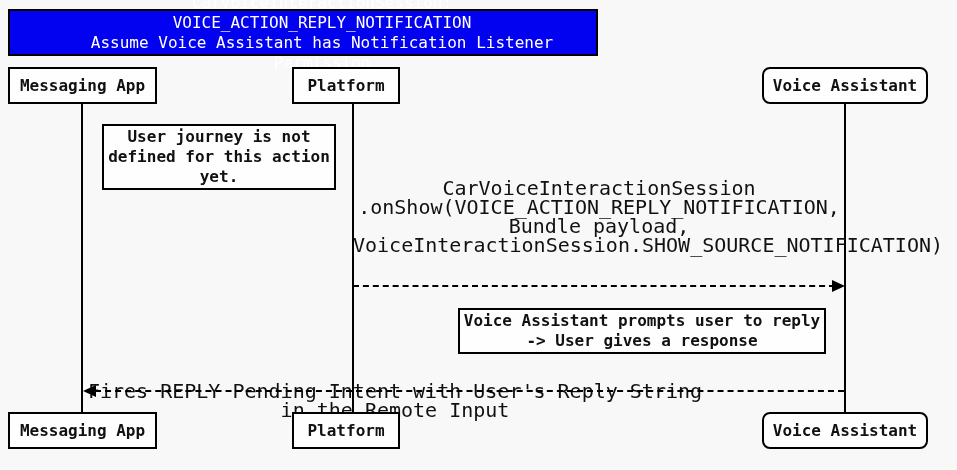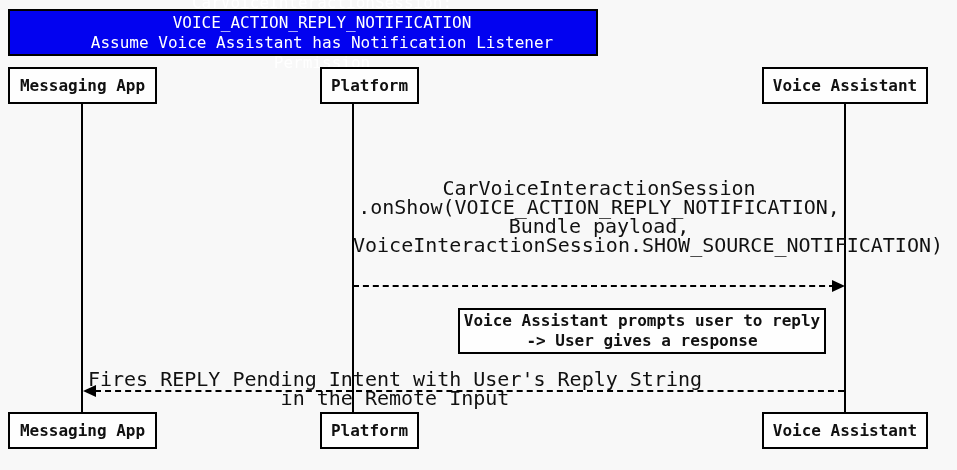--- a/index.html
+++ b/index.html
@@ -48,53 +48,56 @@
     border-top:6px solid transparent;
     border-bottom:6px solid transparent;
   }
   .arrow-head.left {
     border-right:13px solid var(--line,#000);
     border-top:6px solid transparent;
     border-bottom:6px solid transparent;
   }
   
   .actor-messaging { left:8px;   width:149px; }
-  .actor-platform  { left:320px; width:99px;  }
-  .actor-voice     { left:762px; width:166px; }
+  .actor-platform  { left:292px; width:108px;  }
+  .actor-voice     { left:762px; width:166px;border-radius:8px; }
   .actor-top    { top:67px;  height:37px; }
   .actor-bottom { top:412px; height:37px; }
 </style>
 </head>
 <body>
 
 <div class="canvas">
 
   <div class="title-box">CarVoiceInteractionSession: VOICE_ACTION_REPLY_NOTIFICATION
 Assume Voice Assistant has Notification Listener Permission</div>
 
   <div class="lifeline" style="left:81px"></div>
   <div class="lifeline" style="left:352px"></div>
   <div class="lifeline" style="left:844px"></div>
 
   <div class="box actor-top actor-messaging">Messaging App</div>
   <div class="box actor-top actor-platform">Platform</div>
   <div class="box actor-top actor-voice">Voice Assistant</div>
 
+  <div class="box" style="left:102px; top:124px; width:234px; height:66px;">User journey is not
+defined for this action
+yet.</div>
 
   <div class="msg-label" style="left:353px; top:179px; width:492px;">CarVoiceInteractionSession
 .onShow(VOICE_ACTION_REPLY_NOTIFICATION,
 Bundle payload,
 VoiceInteractionSession.SHOW_SOURCE_NOTIFICATION)</div>
   <div class="arrow-line" style="left:353px; top:285px; width:482px;"></div>
   <div class="arrow-head right" style="left:832px; top:280px;"></div>
 
   <div class="box" style="left:458px; top:308px; width:368px; height:46px;">Voice Assistant prompts user to reply
 -&gt; User gives a response</div>
 
-  <div class="msg-label" style="left:83px; top:370px; width:624px;">Fires REPLY Pending Intent with User's Reply String in the Remote Input</div>
+  <div class="msg-label" style="left:83px; top:382px; width:624px;">Fires REPLY Pending Intent with User's Reply String in the Remote Input</div>
   <div class="arrow-line" style="left:95px; top:390px; width:749px;"></div>
   <div class="arrow-head left" style="left:83px; top:385px;"></div>
 
   <div class="box actor-bottom actor-messaging">Messaging App</div>
   <div class="box actor-bottom actor-platform">Platform</div>
   <div class="box actor-bottom actor-voice">Voice Assistant</div>
 
 </div>
 
 </body></html>

